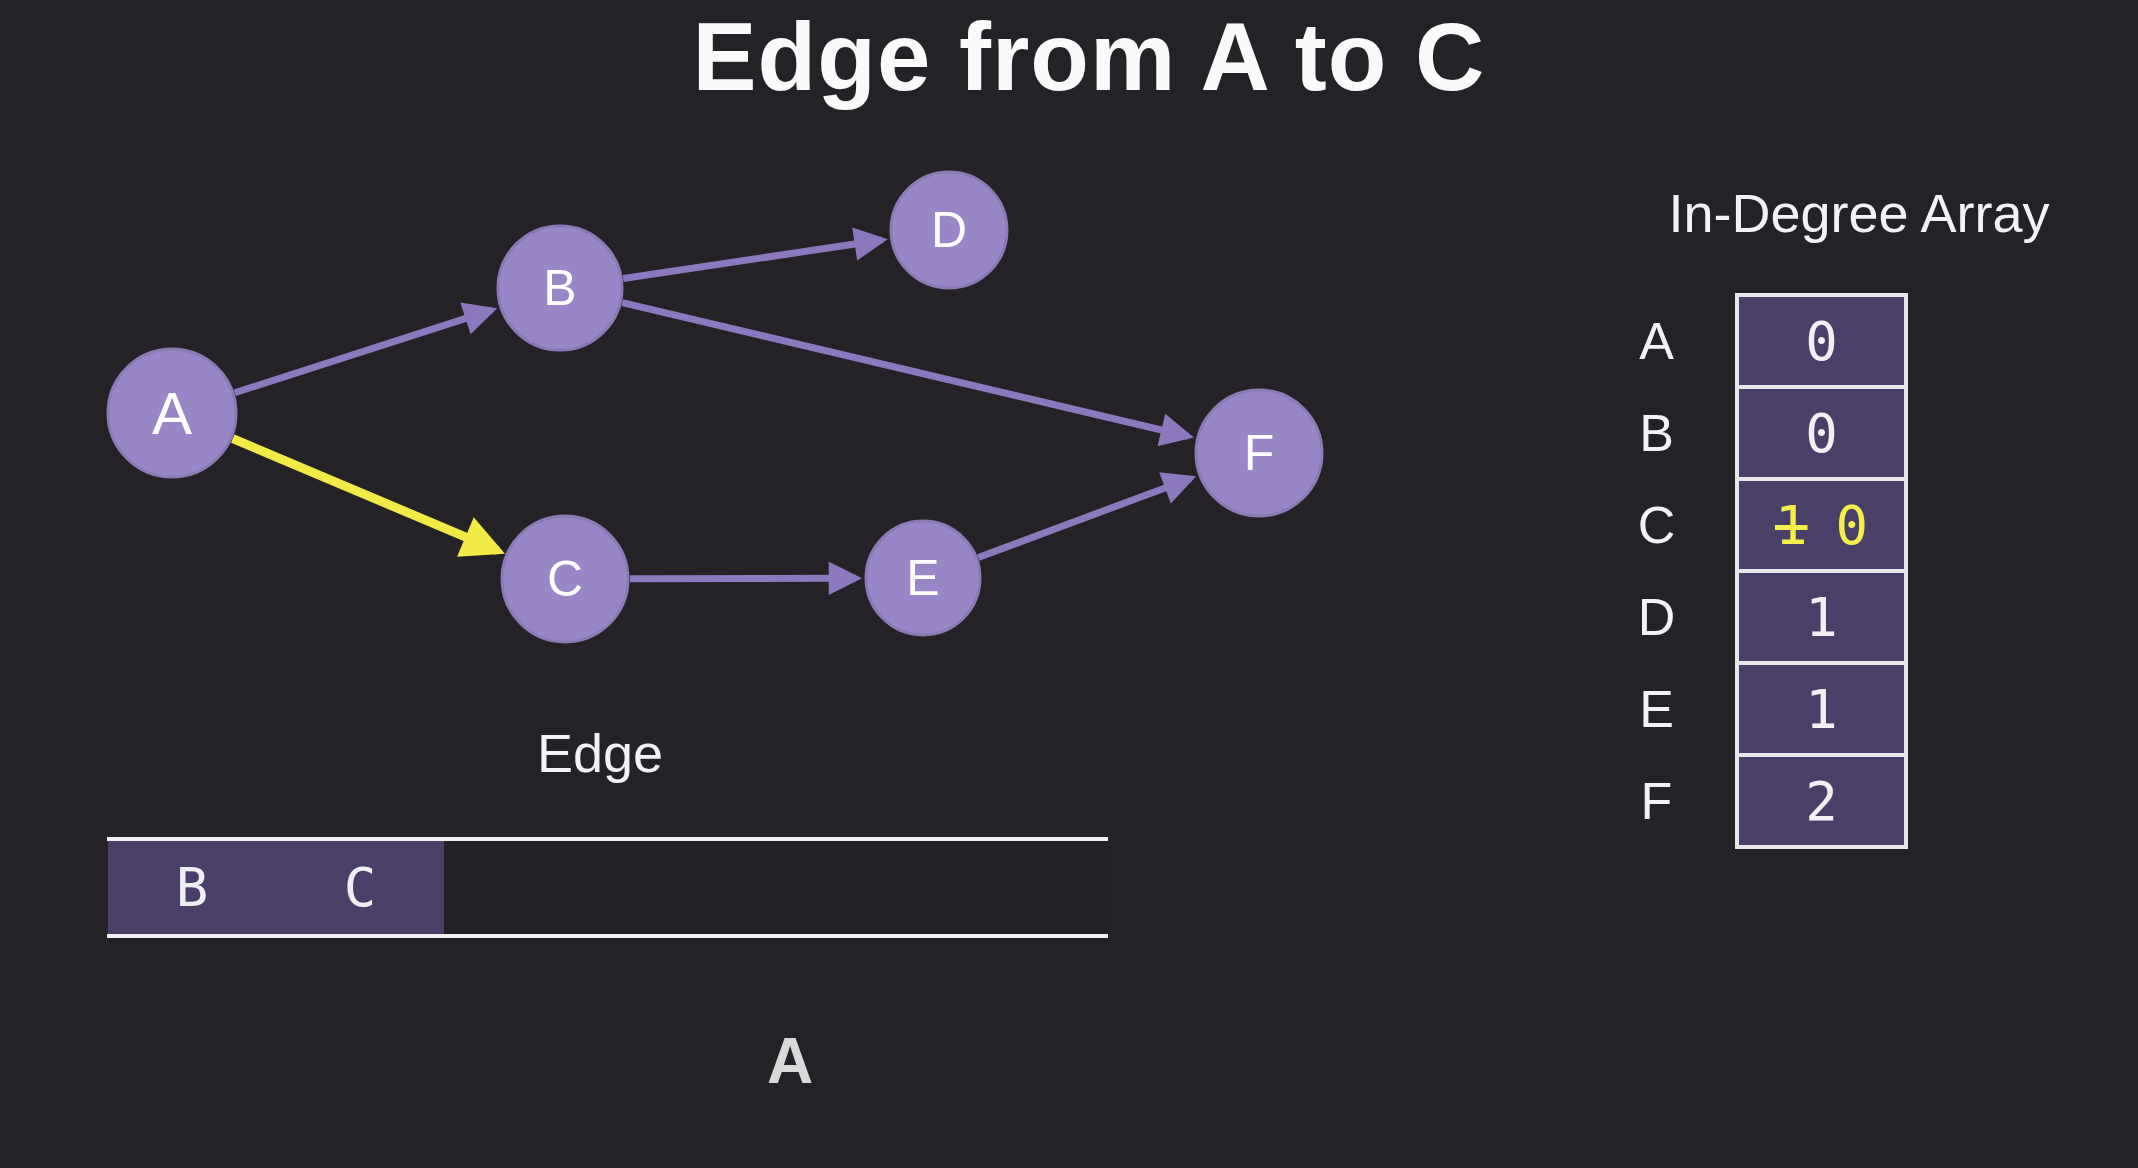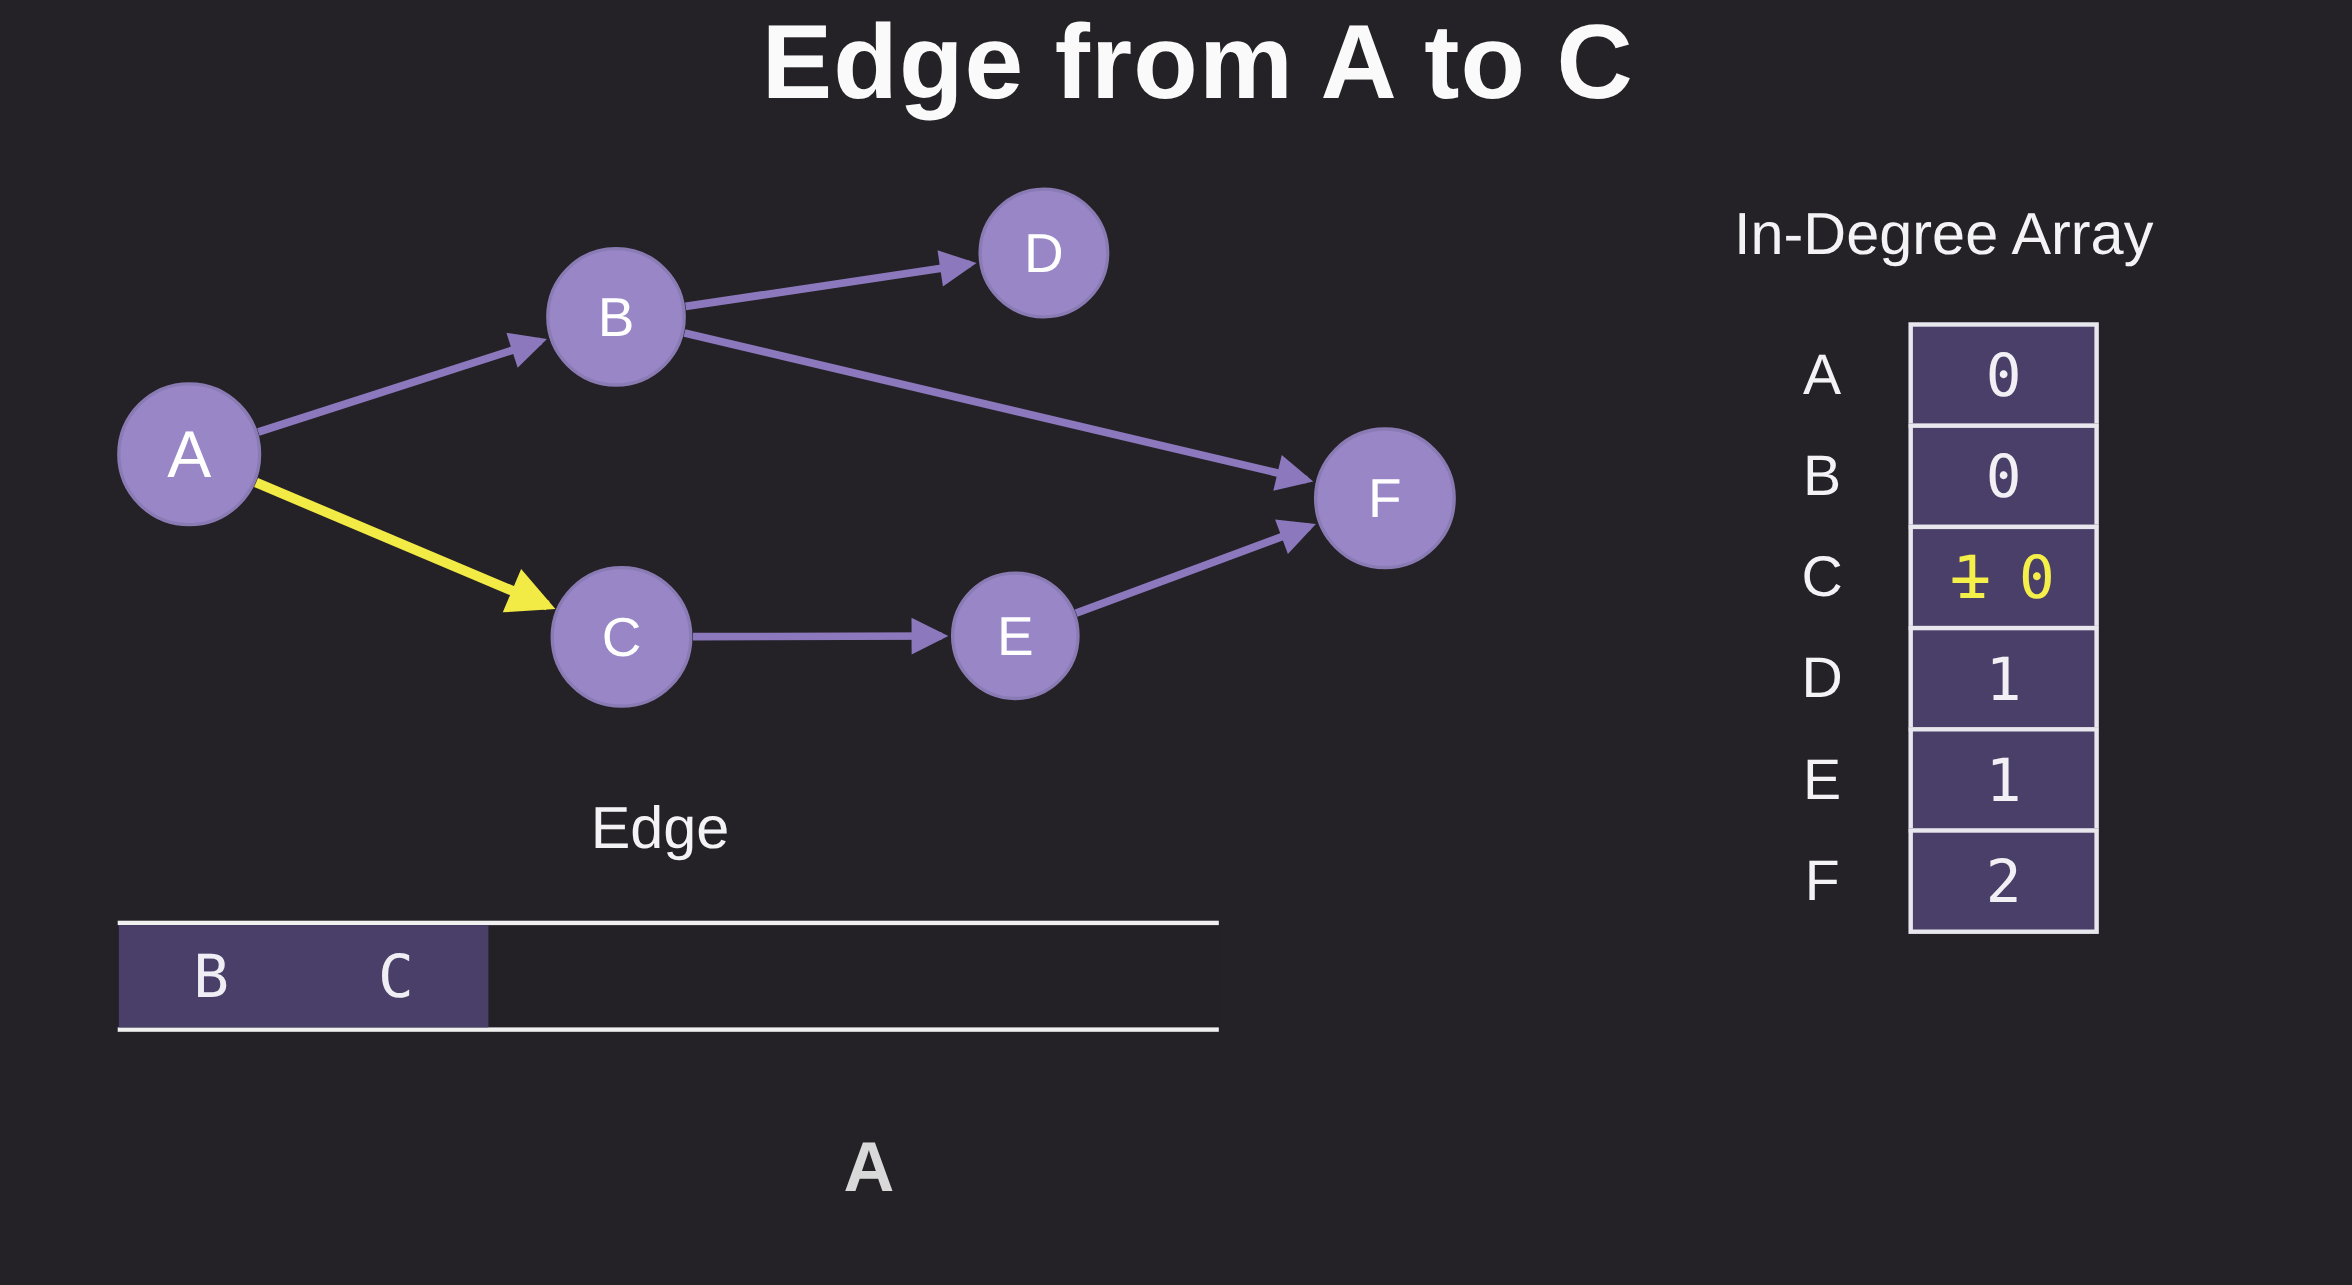--- a/index.html
+++ b/index.html
@@ -39,21 +39,21 @@
     height: 1168px;
   }
   .graph-node-label {
     font-family: "Liberation Sans", sans-serif;
     font-weight: 500;
     fill: #ffffff;
   }
   
   .indegree-title {
     position: absolute;
-    left: 1557px;
+    left: 1649px;
     top: 182px;
     width: 420px;
     text-align: center;
     font-size: 54px;
     font-weight: 500;
     color: #f3f2f5;
   }
   .ind-table {
     position: absolute;
     left: 1578px;

